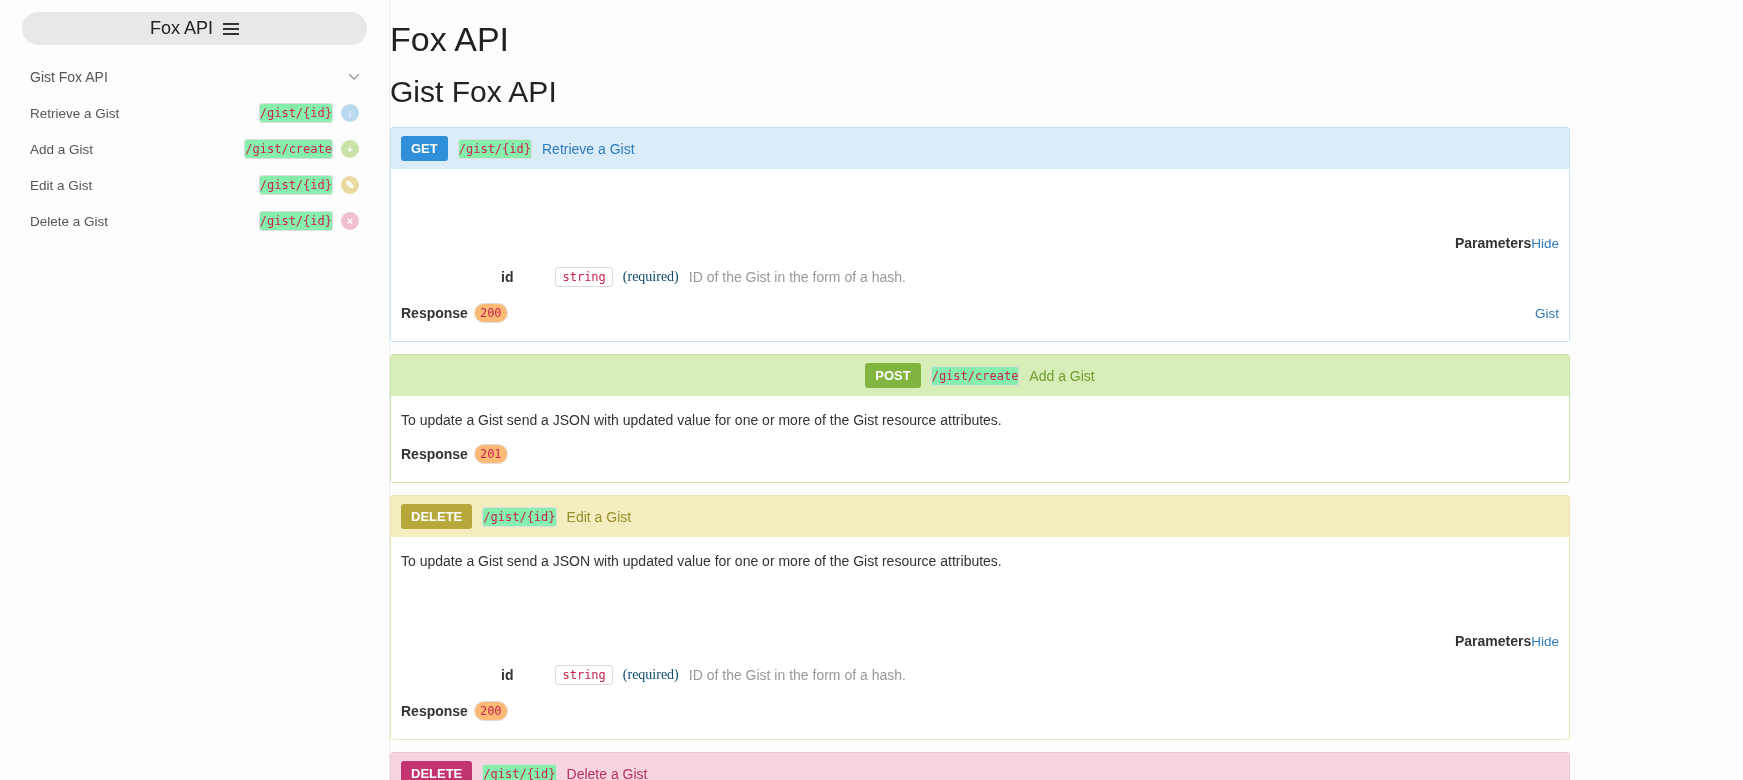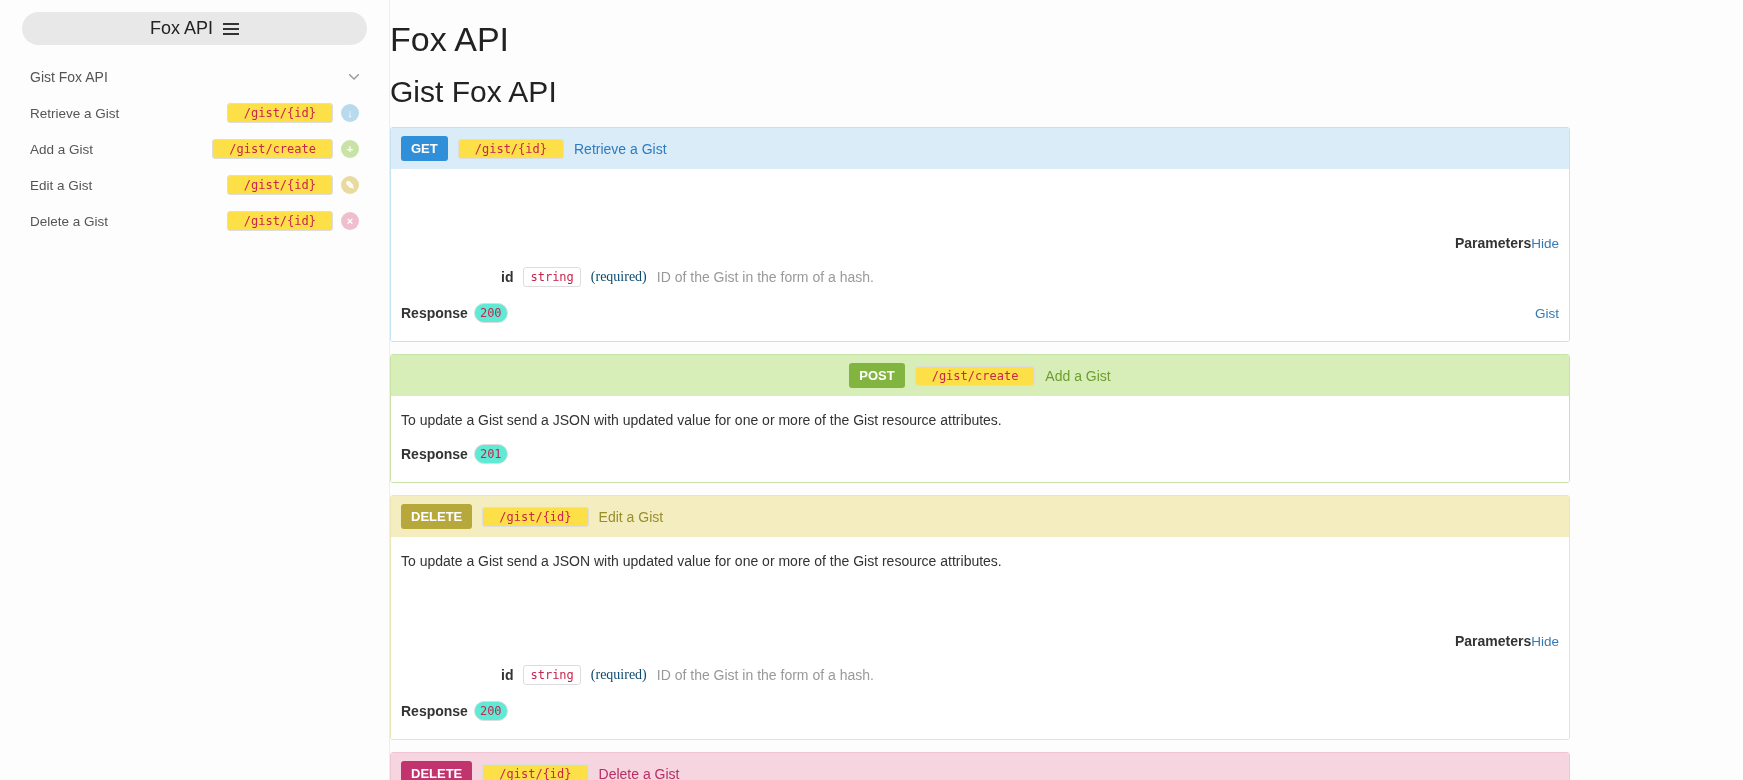--- a/index.html
+++ b/index.html
@@ -66,24 +66,24 @@
   }
   .nav-right {
     display: flex;
     align-items: center;
     gap: 8px;
   }
   .path-pill {
     font-family: "Menlo", "Consolas", monospace;
     font-size: 12px;
     color: #c7254e;
-    background: #fde047;
+    background: #86efac;
     border: 1px solid #ddd;
     border-radius: 3px;
-    padding: 2px 16px;
+    padding: 2px 0;
   }
   .method-dot {
     width: 18px; height: 18px;
     border-radius: 50%;
     display: flex;
     align-items: center;
     justify-content: center;
     color: #fff;
     font-size: 11px;
     font-weight: bold;
@@ -186,39 +186,40 @@
     color:#333;
   }
   .type-pill {
     font-family:"Menlo","Consolas",monospace;
     font-size:12px;
     color:#c7254e;
     border:1px solid #ddd;
     border-radius:3px;
     padding:2px 6px;
     background:#fff;
+    margin-left:32px;
   }
   .param-req { color:#0c4a6e;font-family:Liberation Serif, serif; }
   .param-desc { color:#999; }
   .resp-row {
     display:flex;
     justify-content:space-between;
     align-items:center;
     padding:6px 0;
     gap:28px;
   }
   .resp-left { display:flex; align-items:center; gap:6px; }
   .code-pill {
     font-family:"Menlo","Consolas",monospace;
     font-size:12px;
     color:#c7254e;
     border:1px solid #ddd;
     border-radius:10px;
     padding:2px 5px;
-    background:#5eead4;
+    background:#fdba74;
   }
   .desc-text {
     color:#333;
     padding:4px 0 10px 0;
   }
 </style>
 </head>
 <body>
 
 <aside class="sidebar">

